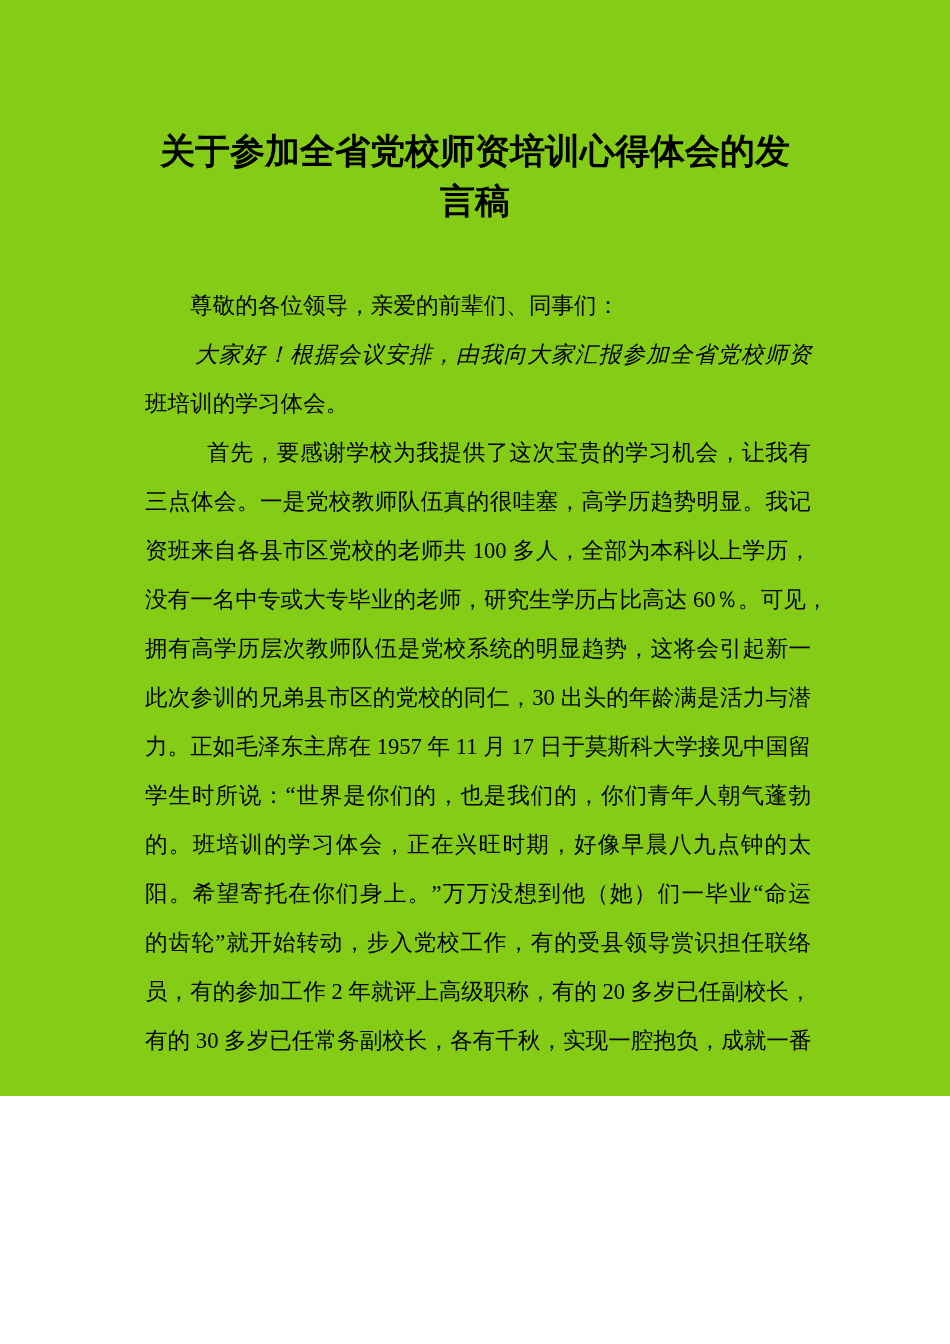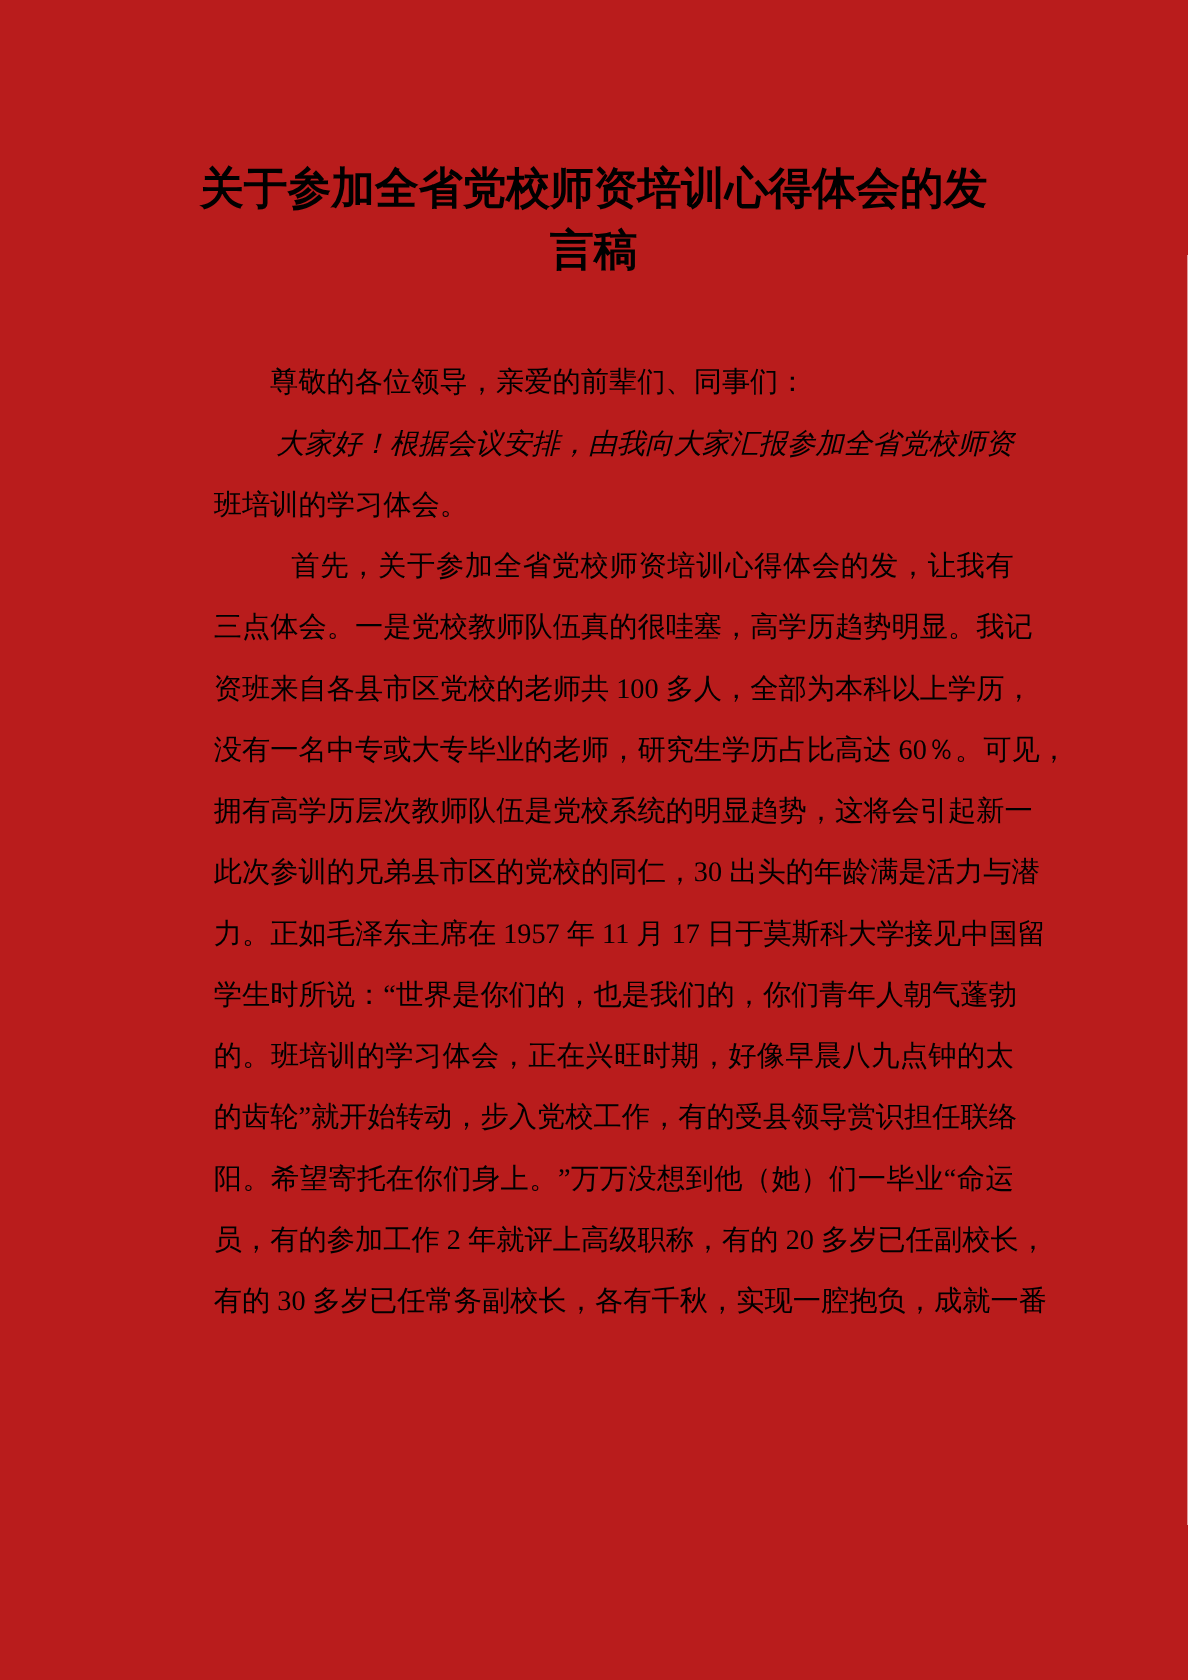--- a/index.html
+++ b/index.html
@@ -3,22 +3,22 @@
 <meta charset="utf-8">
 <style>
   html, body {
     margin: 0;
     padding: 0;
     background: #ffffff;
   }
   .page {
     position: relative;
     width: 950px;
-    height: 1344px;
-    background: #b91c1c;
+    height: 1096px;
+    background: #84cc16;
     overflow: hidden;
     color: #000000;
     font-family: "Liberation Serif", "DejaVu Serif", serif;
   }
   .doc-title {
     margin: 126px 140px 0 140px;
     text-align: center;
     font-family: "Liberation Sans", "DejaVu Sans", sans-serif;
     font-weight: 700;
     font-size: 35px;
@@ -32,21 +32,20 @@
     font-size: 22.6px;
     line-height: 49px;
     color: #000000;
   }
   .para { margin: 0; padding: 0; }
   .line {
     height: 49px;
     text-align: justify;
     text-align-last: justify;
     white-space: nowrap;
-    margin-left: 26px;
   }
   .line.para-end {
     text-align-last: left;
   }
   
   .para-1 .line.first { text-indent: 45px; }
   .para-2 .line.first { text-indent: 50px; font-style: italic; }
   .para-3 .line.first { text-indent: 62px; }
 </style>
 </head>
@@ -62,29 +61,29 @@
   <div class="doc-body">
 
   <div class="para para-1">
         <div class="line first para-end">尊敬的各位领导，亲爱的前辈们、同事们：</div>
       </div>
       <div class="para para-2">
         <div class="line first">大家好！根据会议安排，由我向大家汇报参加全省党校师资</div>
         <div class="line para-end">班培训的学习体会。</div>
       </div>
       <div class="para para-3">
-        <div class="line first">首先，关于参加全省党校师资培训心得体会的发，让我有</div>
+        <div class="line first">首先，要感谢学校为我提供了这次宝贵的学习机会，让我有</div>
         <div class="line">三点体会。一是党校教师队伍真的很哇塞，高学历趋势明显。我记</div>
         <div class="line">资班来自各县市区党校的老师共 100 多人，全部为本科以上学历，</div>
         <div class="line">没有一名中专或大专毕业的老师，研究生学历占比高达 60％。可见，</div>
         <div class="line">拥有高学历层次教师队伍是党校系统的明显趋势，这将会引起新一</div>
         <div class="line">此次参训的兄弟县市区的党校的同仁，30 出头的年龄满是活力与潜</div>
         <div class="line">力。正如毛泽东主席在 1957 年 11 月 17 日于莫斯科大学接见中国留</div>
         <div class="line">学生时所说：“世界是你们的，也是我们的，你们青年人朝气蓬勃</div>
         <div class="line">的。班培训的学习体会，正在兴旺时期，好像早晨八九点钟的太</div>
+        <div class="line">阳。希望寄托在你们身上。”万万没想到他（她）们一毕业“命运</div>
         <div class="line">的齿轮”就开始转动，步入党校工作，有的受县领导赏识担任联络</div>
-        <div class="line">阳。希望寄托在你们身上。”万万没想到他（她）们一毕业“命运</div>
         <div class="line">员，有的参加工作 2 年就评上高级职称，有的 20 多岁已任副校长，</div>
         <div class="line para-end">有的 30 多岁已任常务副校长，各有千秋，实现一腔抱负，成就一番</div>
       </div>
     </div>
 
 </div>
 
 </body></html>

